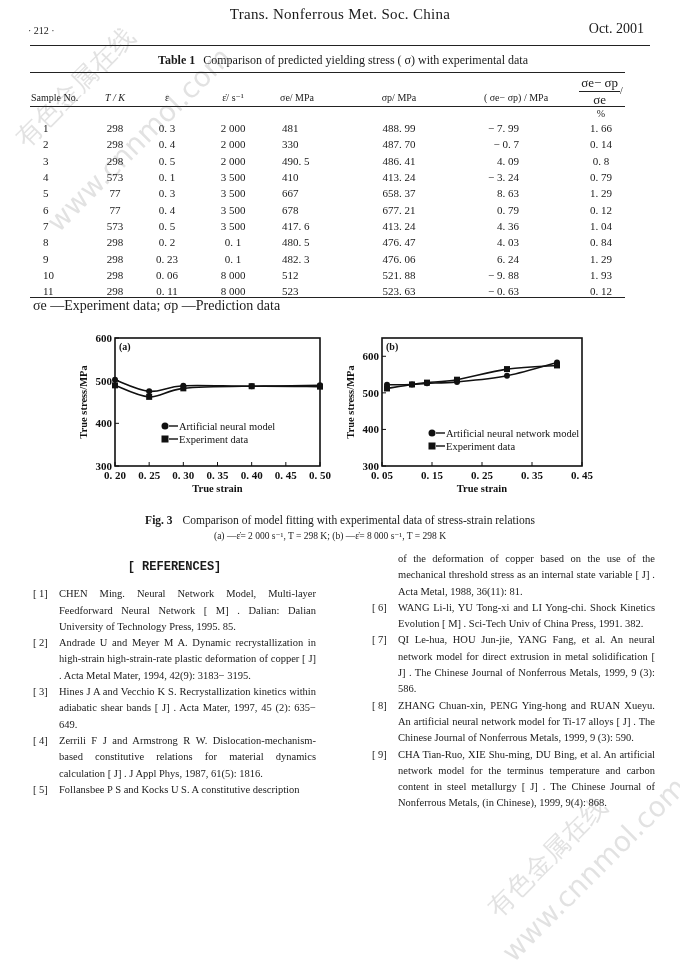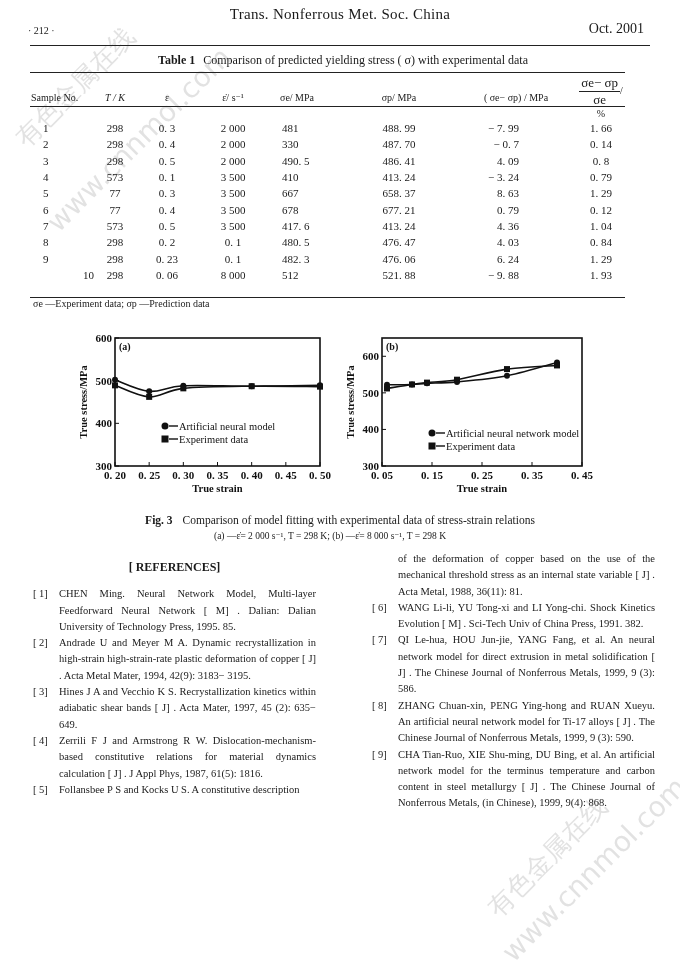--- a/index.html
+++ b/index.html
@@ -16,36 +16,36 @@
   .tbl-cap { left: 7px; width: 672px; top: 53px; text-align: center; font-size: 12px; }
   .tbl-cap b { font-weight: bold; margin-right: 8px; }
   .rule { left: 30px; width: 595px; border-top: 1.4px solid #222; }
   table.data { position: absolute; left: 30px; top: 74px; width: 595px; border-collapse: collapse; font-size: 11px; }
   table.data th { font-weight: normal; height: 33px; font-size: 10px; text-align: center; }
   table.data td { height: 16.3px; text-align: center; padding: 0; }
   table.data td.diff { text-align: right; padding-right: 58px; }
   .frac { display: inline-block; vertical-align: middle; text-align: center; font-size: 13px; }
   .frac .num { display: block; border-bottom: 1px solid #222; padding: 0 2px; }
   .frac .den { display: block; }
-  .foot { left: 33px; top: 298px; font-size: 10px; }
+  .foot { left: 33px; top: 298px; font-size: 14px; }
 
   
   .chart { position: absolute; }
   .chart svg text { font-family: "Liberation Serif", serif; }
 
   
   .figcap { left: 0; width: 680px; top: 514px; text-align: center; font-size: 11.5px; }
   .figcap b { margin-right: 10px; }
   .figsub { left: 0; width: 660px; top: 530px; text-align: center; font-size: 9.5px; }
 
   
   .col { position: absolute; width: 283px; font-size: 10.5px; line-height: 16.3px; text-align: justify; }
   .col-left { left: 33px; top: 551px; }
   .col-right { left: 372px; top: 551px; }
-  .refs-title { text-align: center; font-weight: bold; font-size: 12px; margin: 8px 0 11px 0; }
+  .refs-title { text-align: center; font-weight: bold; font-size: 12px; margin: 8px 0 11px 0; font-family: Liberation Mono, monospace; }
   .ref { display: flex; margin: 0; }
   .ref .num { width: 26px; flex: none; }
   .ref .txt { flex: 1; text-align: justify; }
   .editor { text-align: right; font-weight: bold; font-size: 11px; margin-top: 4px; }
 
   
   .wm { position: absolute; color: rgba(150,150,150,0.28); font-family: "DejaVu Sans", sans-serif; transform-origin: left top; white-space: nowrap; pointer-events: none; }
 </style>
 </head>
 <body>
@@ -170,28 +170,38 @@
         <td style="text-align: left; padding-left: 13px;">9</td>
         <td>298</td>
         <td>0. 23</td>
         <td>0. 1</td>
         <td style="text-align: left; padding-left: 14px;">482. 3</td>
         <td>476. 06</td>
         <td class="diff">6. 24</td>
         <td>1. 29</td>
       </tr>
       <tr>
-        <td style="text-align: right; padding-left: 13px;">10</td>
+        <td style="text-align: left; padding-left: 13px;">10</td>
         <td>298</td>
         <td>0. 06</td>
         <td>8 000</td>
         <td style="text-align: left; padding-left: 14px;">512</td>
         <td>521. 88</td>
         <td class="diff">− 9. 88</td>
         <td>1. 93</td>
+      </tr>
+      <tr>
+        <td style="text-align: left; padding-left: 13px;">11</td>
+        <td>298</td>
+        <td>0. 11</td>
+        <td>8 000</td>
+        <td style="text-align: left; padding-left: 14px;">523</td>
+        <td>523. 63</td>
+        <td class="diff">− 0. 63</td>
+        <td>0. 12</td>
       </tr>
     </tbody>
 </table>
 <div class="abs foot">σe —Experiment data;  σp —Prediction data</div>
 
 <div class="chart" style="left:60px; top:325px;">
   <svg id="chartA" width="280" height="170">
       <rect x="55" y="13" width="205" height="128" fill="none" stroke="#111" stroke-width="1.6"></rect>
       <line x1="55" y1="141" x2="55" y2="137" stroke="#111" stroke-width="1"></line>
       <text x="55" y="154" font-size="11" text-anchor="middle" font-weight="bold" fill="#111">0. 20</text>

